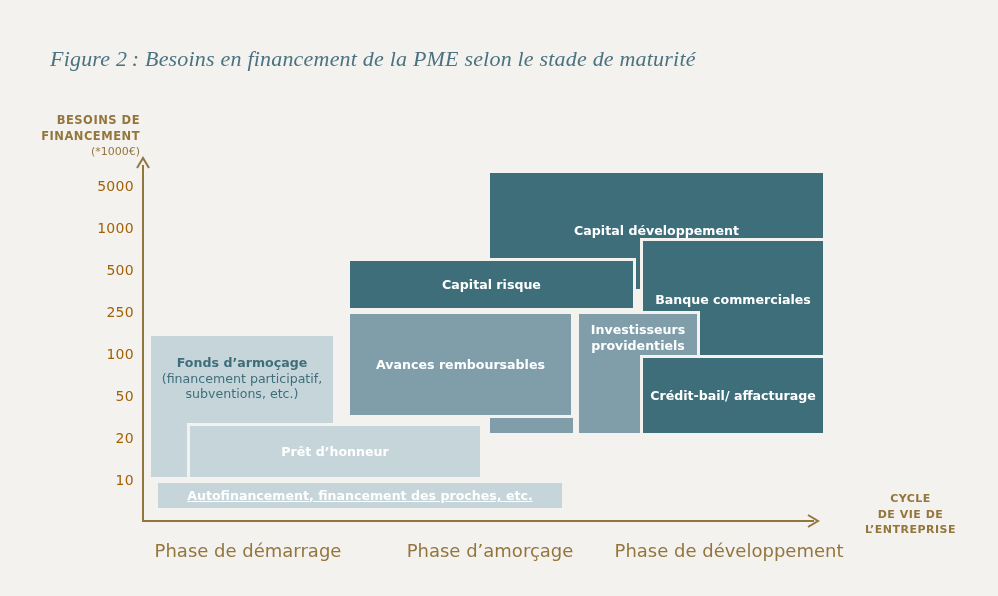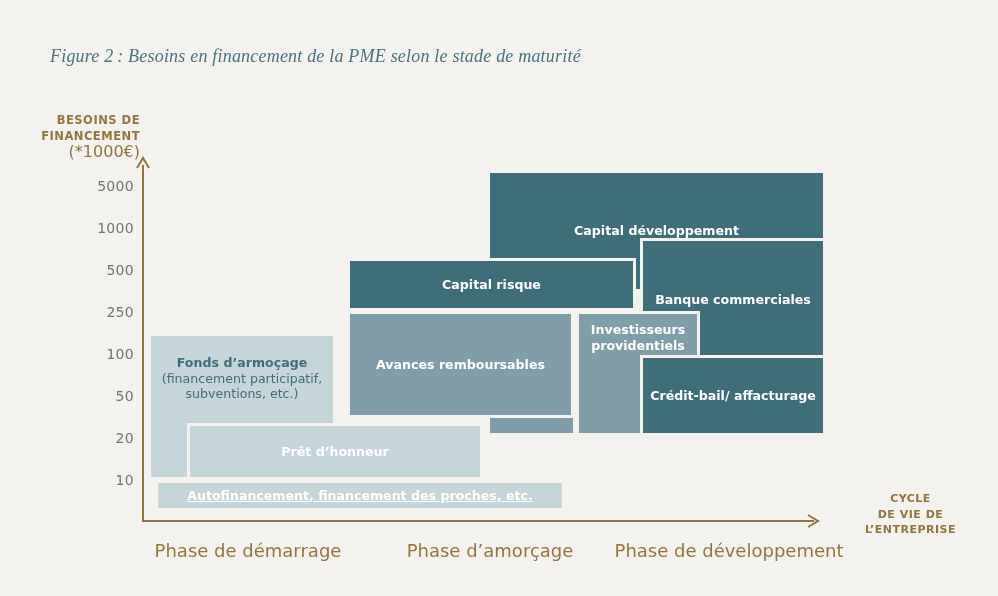--- a/index.html
+++ b/index.html
@@ -21,42 +21,42 @@
     height: 596px;
   }
 
   
   .fig-title {
     position: absolute;
     left: 50px;
     top: 46px;
     font-family: "Liberation Serif", "DejaVu Serif", serif;
     font-style: italic;
-    font-size: 18px;
+    font-size: 22px;
     color: #4a7280;
     letter-spacing: 0.2px;
     white-space: nowrap;
   }
 
   
   .yaxis-title {
     position: absolute;
     left: 0px;
     top: 112px;
     width: 140px;
     text-align: right;
     font-size: 11.5px;
     font-weight: bold;
     color: #93763d;
     line-height: 16px;
     letter-spacing: 0.5px;
   }
   .yaxis-title .unit {
     font-weight: normal;
-    font-size: 16px;
+    font-size: 11px;
     letter-spacing: 0;
     text-align: right;
   }
   .xaxis-title {
     position: absolute;
     left: 828px;
     top: 491px;
     width: 165px;
     text-align: center;
     font-size: 11px;
@@ -99,21 +99,21 @@
   }
   .y-arrow svg, .x-arrow svg { display: block; }
 
   
   .ytick {
     position: absolute;
     right: 0;
     width: 134px;
     text-align: right;
     font-size: 14px;
-    color: #737373;
+    color: #a16207;
     transform: translateY(-50%);
     letter-spacing: 0.3px;
   }
   .ytick-wrap { position: absolute; left: 0; top: 0; width: 134px; height: 596px; }
 
   
   .xlabel {
     position: absolute;
     top: 540px;
     font-size: 18px;

